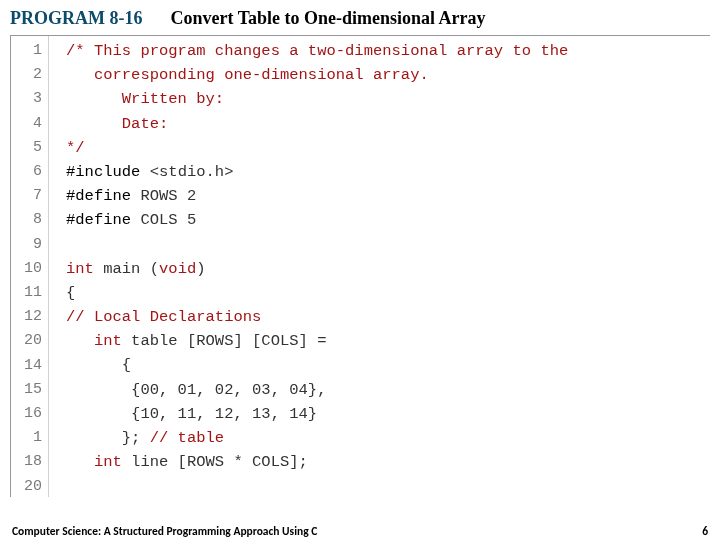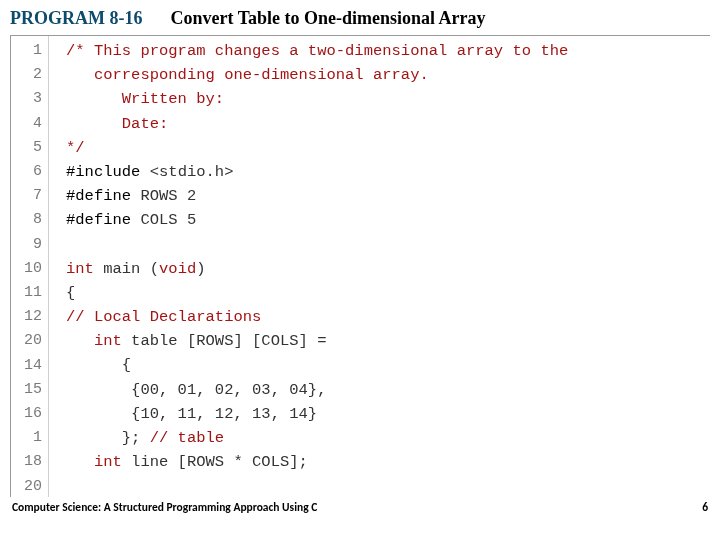--- a/index.html
+++ b/index.html
@@ -60,21 +60,21 @@
     white-space: pre;
     margin-left: 11px;
   }
   .code-line { display: block; height: 24.2px; }
   .comment { color: #a31515; }
   .keyword-pp { color: #000000; }
   .keyword { color: #a31515; }
   .plain { color: #333; text-align: center; }
   .footer {
     position: absolute;
-    bottom: 26px;
+    bottom: 2px;
     left: 12px;
     right: 12px;
     display: flex;
     justify-content: space-between;
     font-family: Calibri, Arial, sans-serif;
     font-size: 11.5px;
     font-weight: bold;
     color: #000;
   }
 </style>

